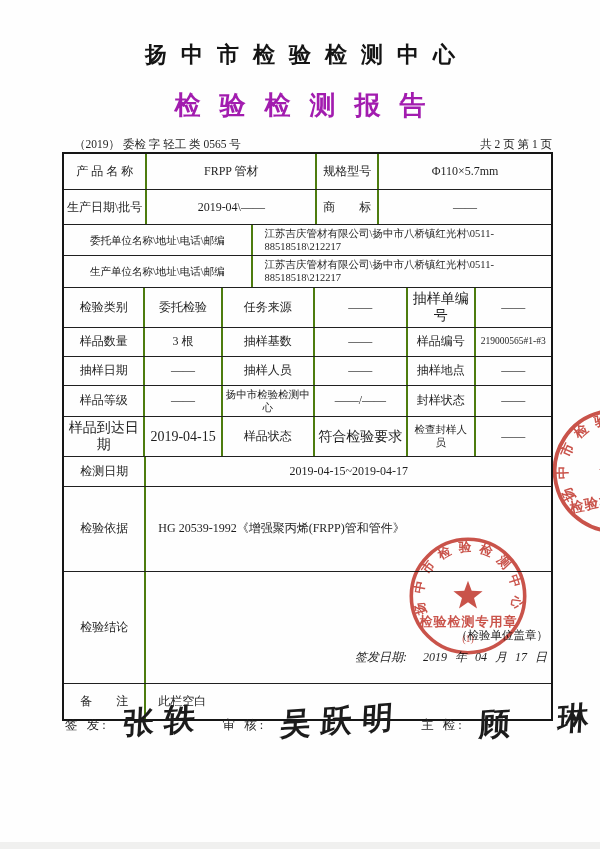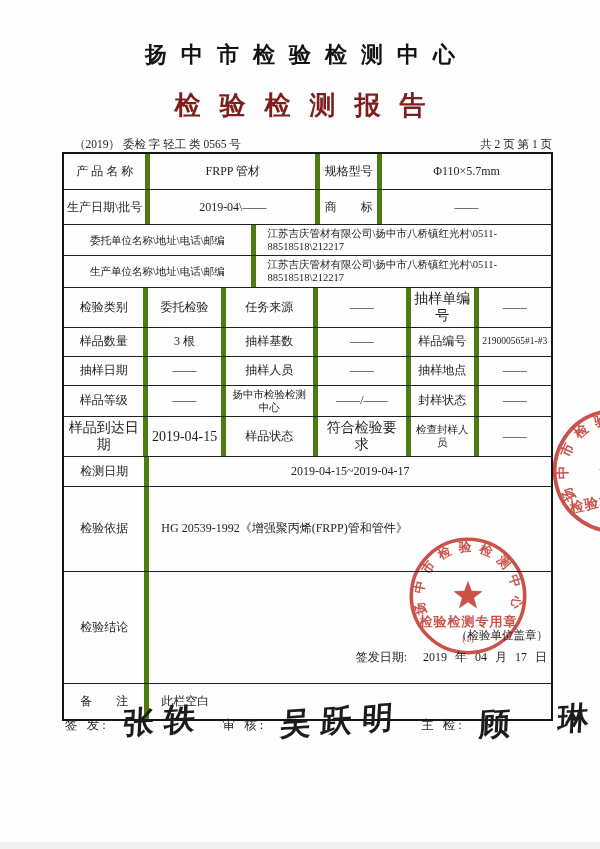--- a/index.html
+++ b/index.html
@@ -14,55 +14,55 @@
     background:#f0f0ef;
   }
 
   
   .title1{
     margin-top:40px; text-align:center; font-size:22px; font-weight:bold;
     letter-spacing:14px; text-indent:14px; color:#141414;
   }
   .title2{
     margin-top:18px; text-align:center; font-size:26px; font-weight:bold;
-    letter-spacing:19px; text-indent:19px; color:#7f1d1d;
+    letter-spacing:19px; text-indent:19px; color:#a21caf;
   }
   .docline{
     display:flex; justify-content:space-between; align-items:flex-end;
     margin:14px 48px 0 74px; font-size:11.5px; color:#262626;
   }
 
   
   .tbl{
     position:absolute; left:62px; top:152px; width:491px;
     border:2px solid #161616; background:transparent;
   }
   .row{ display:grid; border-top:1px solid #202020; }
   .row:first-child{ border-top:none; }
   .cell{
     display:flex; align-items:center; justify-content:center; text-align:center;
-    border-left:5px solid #4d7c0f; padding:2px 3px; font-size:12px;
+    border-left:2px solid #4d7c0f; padding:2px 3px; font-size:12px;
     line-height:1.25; color:#1e1e1e; overflow:hidden;
   }
   .cell:first-child{ border-left:none; }
   .cell.l{ justify-content:flex-start; text-align:left; padding-left:12px; }
   .fs11{ font-size:14px;font-family:Liberation Serif, serif; } .fs105{ font-size:10.5px; } .fs95{ font-size:9.5px; }
 
   .r4 { grid-template-columns:16.7% 34.9% 12.7% 35.7%; }
   .r2w{ grid-template-columns:38.3% 61.7%; }
   .r6 { grid-template-columns:16.3% 15.9% 18.9% 19.1% 13.9% 15.9%; }
   .r2n{ grid-template-columns:16.5% 83.5%; }
 
   .h35{min-height:35px;} .h30{min-height:30px;} .h29{min-height:29px;}
   .h85{min-height:85px;} .h112{min-height:112px;} .h36{min-height:36px;}
 
   .concl-cell{ position:relative; display:block; padding:0; }
   .concl-text{ padding:14px 10px 0 30px; font-size:12.5px; text-align:left; }
   .seal-note{ position:absolute; top:56px; right:3px; font-size:11.5px; }
-  .issue-line{ position:absolute; top:78px; right:4px; font-size:12px; }
+  .issue-line{ position:absolute; top:78px; right:4px; font-size:12px;font-style:italic; }
   .issue-line .dt{ margin-left:16px; word-spacing:5px; }
 
   
   .signature-row{
     position:absolute; left:53px; top:694px; width:491px; height:62px;
     display:flex; align-items:center; font-size:12.5px; color:#242424;
   }
   .sig-label{ letter-spacing:3px; margin-left:12px; white-space:nowrap; }
   .sig-name{
     font-size:31px; font-weight:600; color:#1b1b1b; white-space:nowrap;

